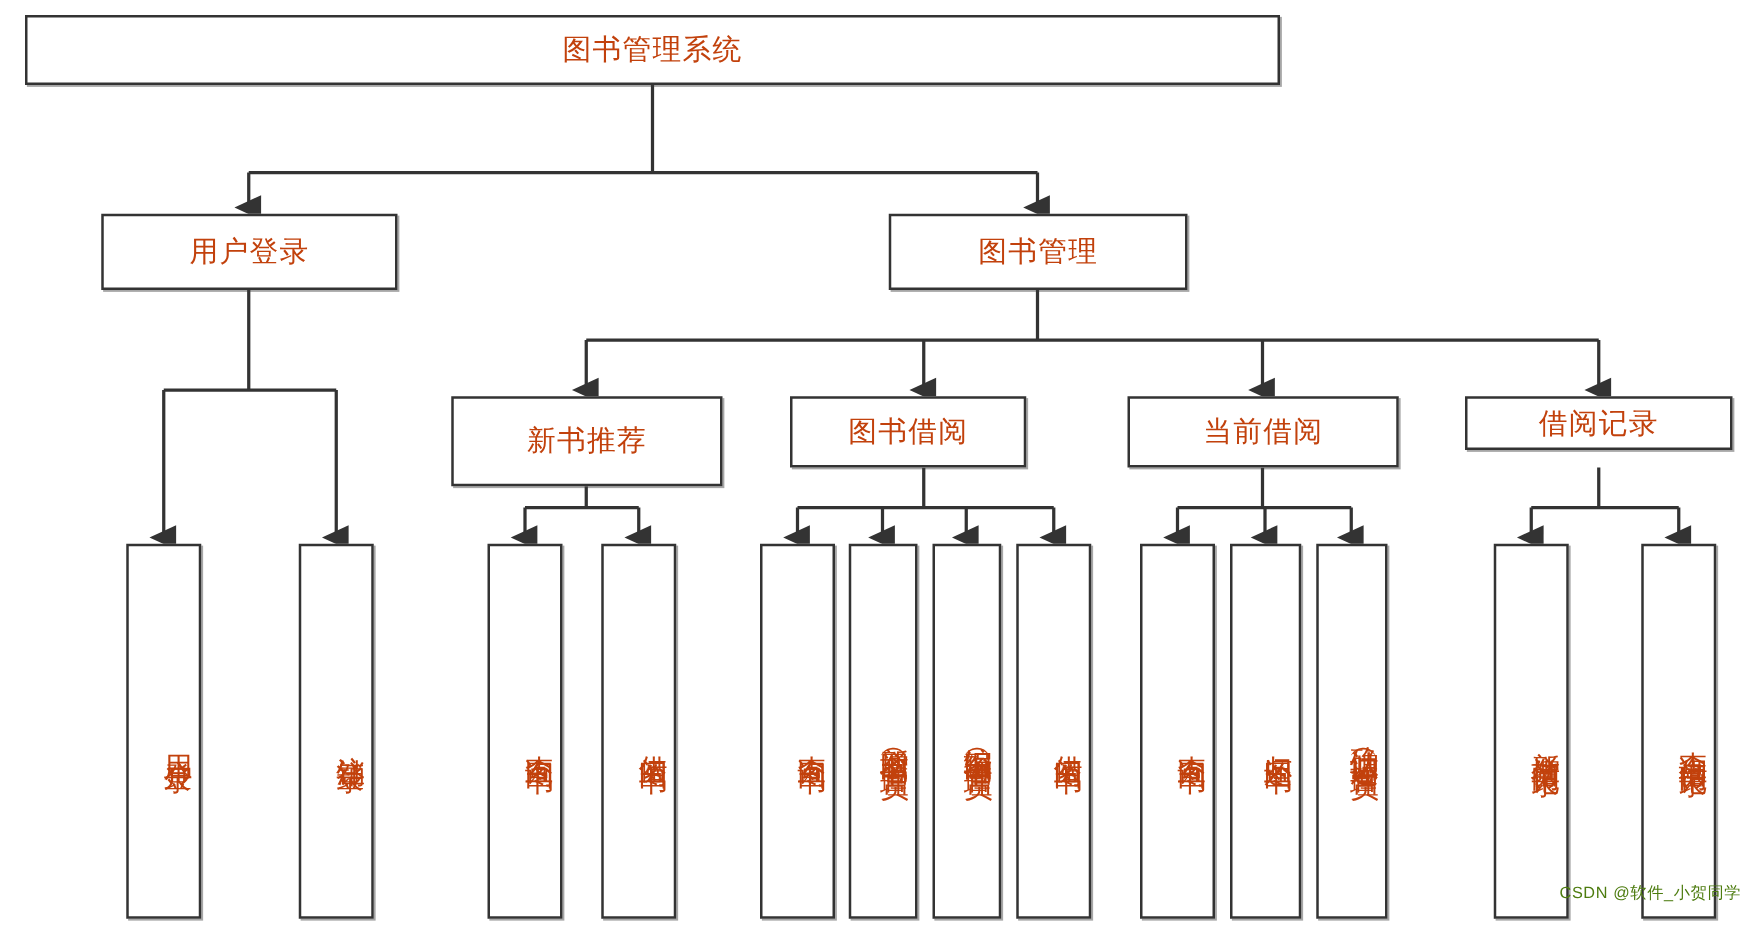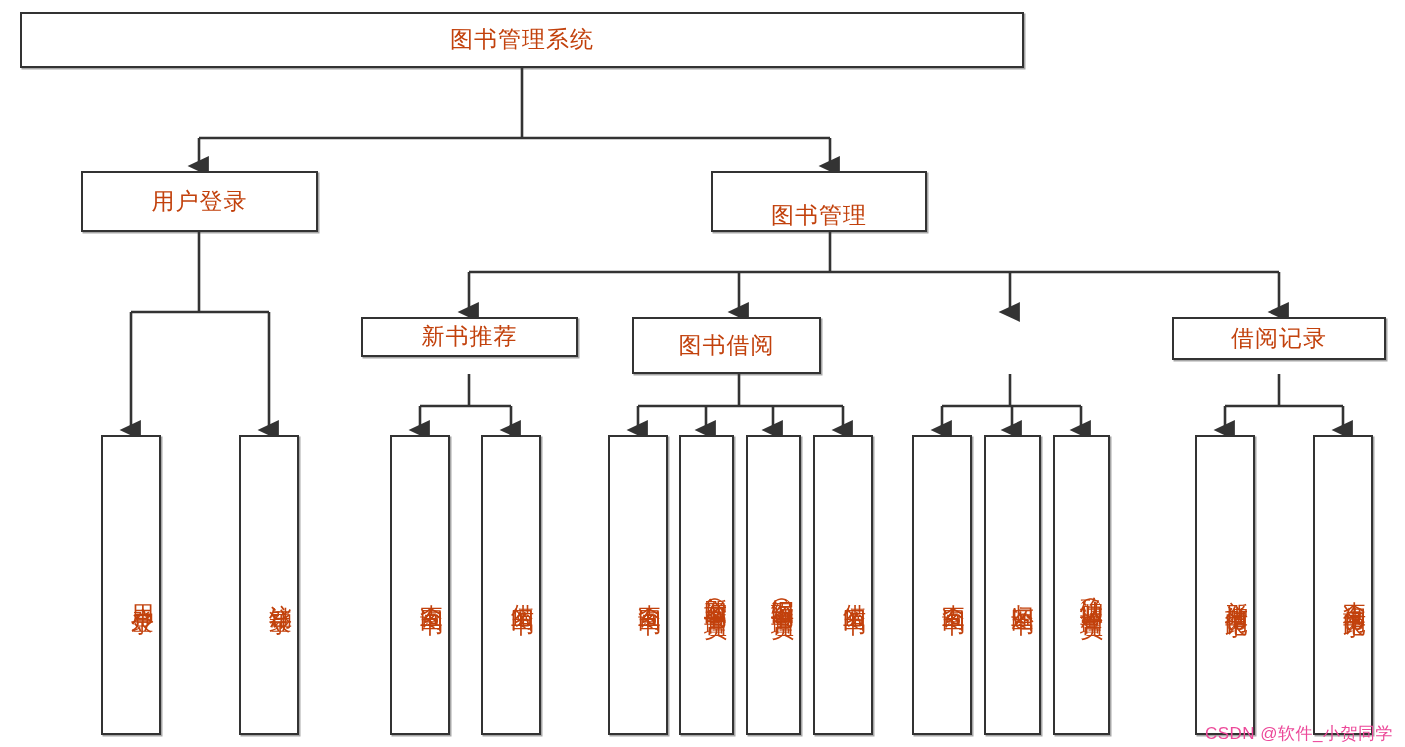--- a/index.html
+++ b/index.html
@@ -52,23 +52,23 @@
     justify-content: center;
   }
   .node.vert span {
     writing-mode: vertical-rl;
     text-orientation: upright;
     display: block;
   }
   #watermark {
     position: absolute;
     right: 12px;
-    bottom: 2px;
-    font-size: 17px;
-    color: #ec4899;
+    bottom: 24px;
+    font-size: 13px;
+    color: #4d7c0f;
     letter-spacing: 0.5px;
     user-select: none;
     white-space: nowrap;
   }
 </style>
 </head>
 <body>
 
 <div id="canvas">
 
@@ -122,29 +122,32 @@
     </g>
   </svg>
 
   <div class="node horiz" style="left:20px;top:12px;width:1004px;height:56px;">
     <span>图书管理系统</span>
   </div>
 
   <div class="node horiz" style="left:81px;top:171px;width:237px;height:61px;">
     <span>用户登录</span>
   </div>
-  <div class="node horiz" style="left:711px;top:171px;width:216px;height:61px;align-items:flex-end;">
+  <div class="node horiz" style="left:711px;top:171px;width:239px;height:61px;">
     <span>图书管理</span>
   </div>
 
-  <div class="node horiz" style="left:361px;top:317px;width:217px;height:40px;">
+  <div class="node horiz" style="left:361px;top:317px;width:217px;height:72px;">
     <span>新书推荐</span>
   </div>
   <div class="node horiz" style="left:632px;top:317px;width:189px;height:57px;">
     <span>图书借阅</span>
+  </div>
+  <div class="node horiz" style="left:902px;top:317px;width:217px;height:57px;">
+    <span>当前借阅</span>
   </div>
   <div class="node horiz" style="left:1172px;top:317px;width:214px;height:43px;align-items:center;">
     <span>借阅记录</span>
   </div>
 
   <div class="node vert" style="left:101px;top:435px;width:60px;height:300px;">
     <span>用户登录</span>
   </div>
   <div class="node vert" style="left:239px;top:435px;width:60px;height:300px;">
     <span>注销登录</span>

